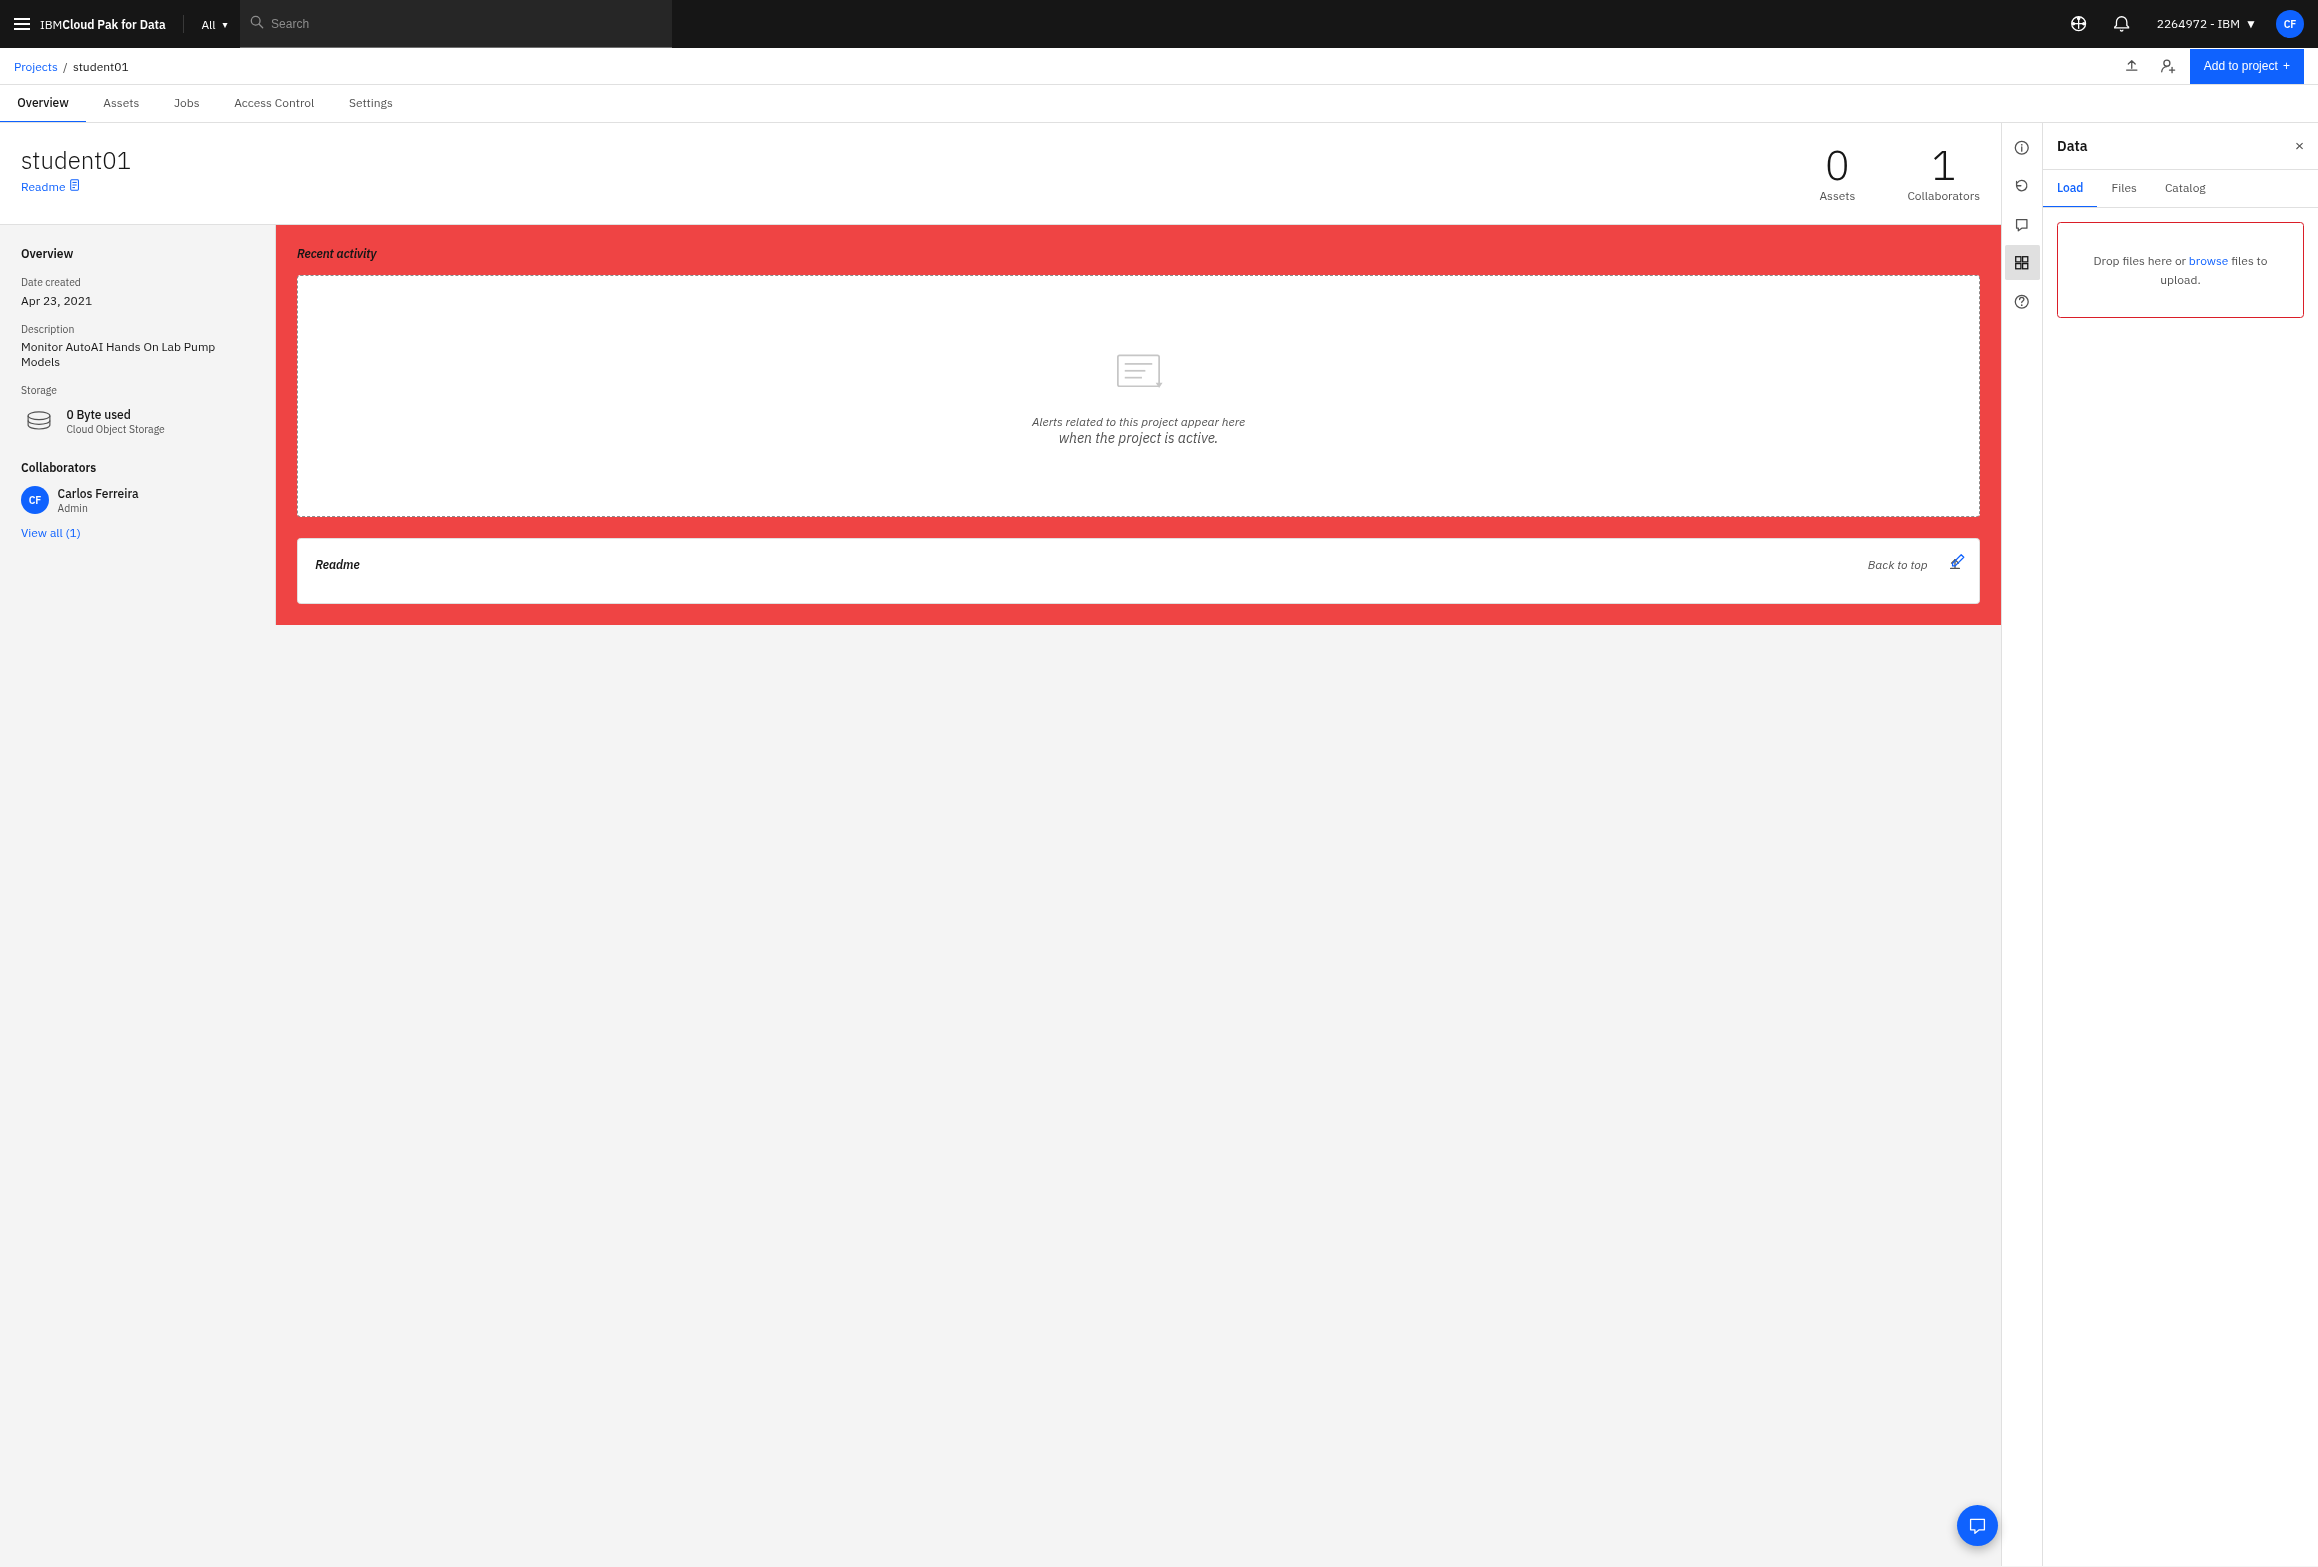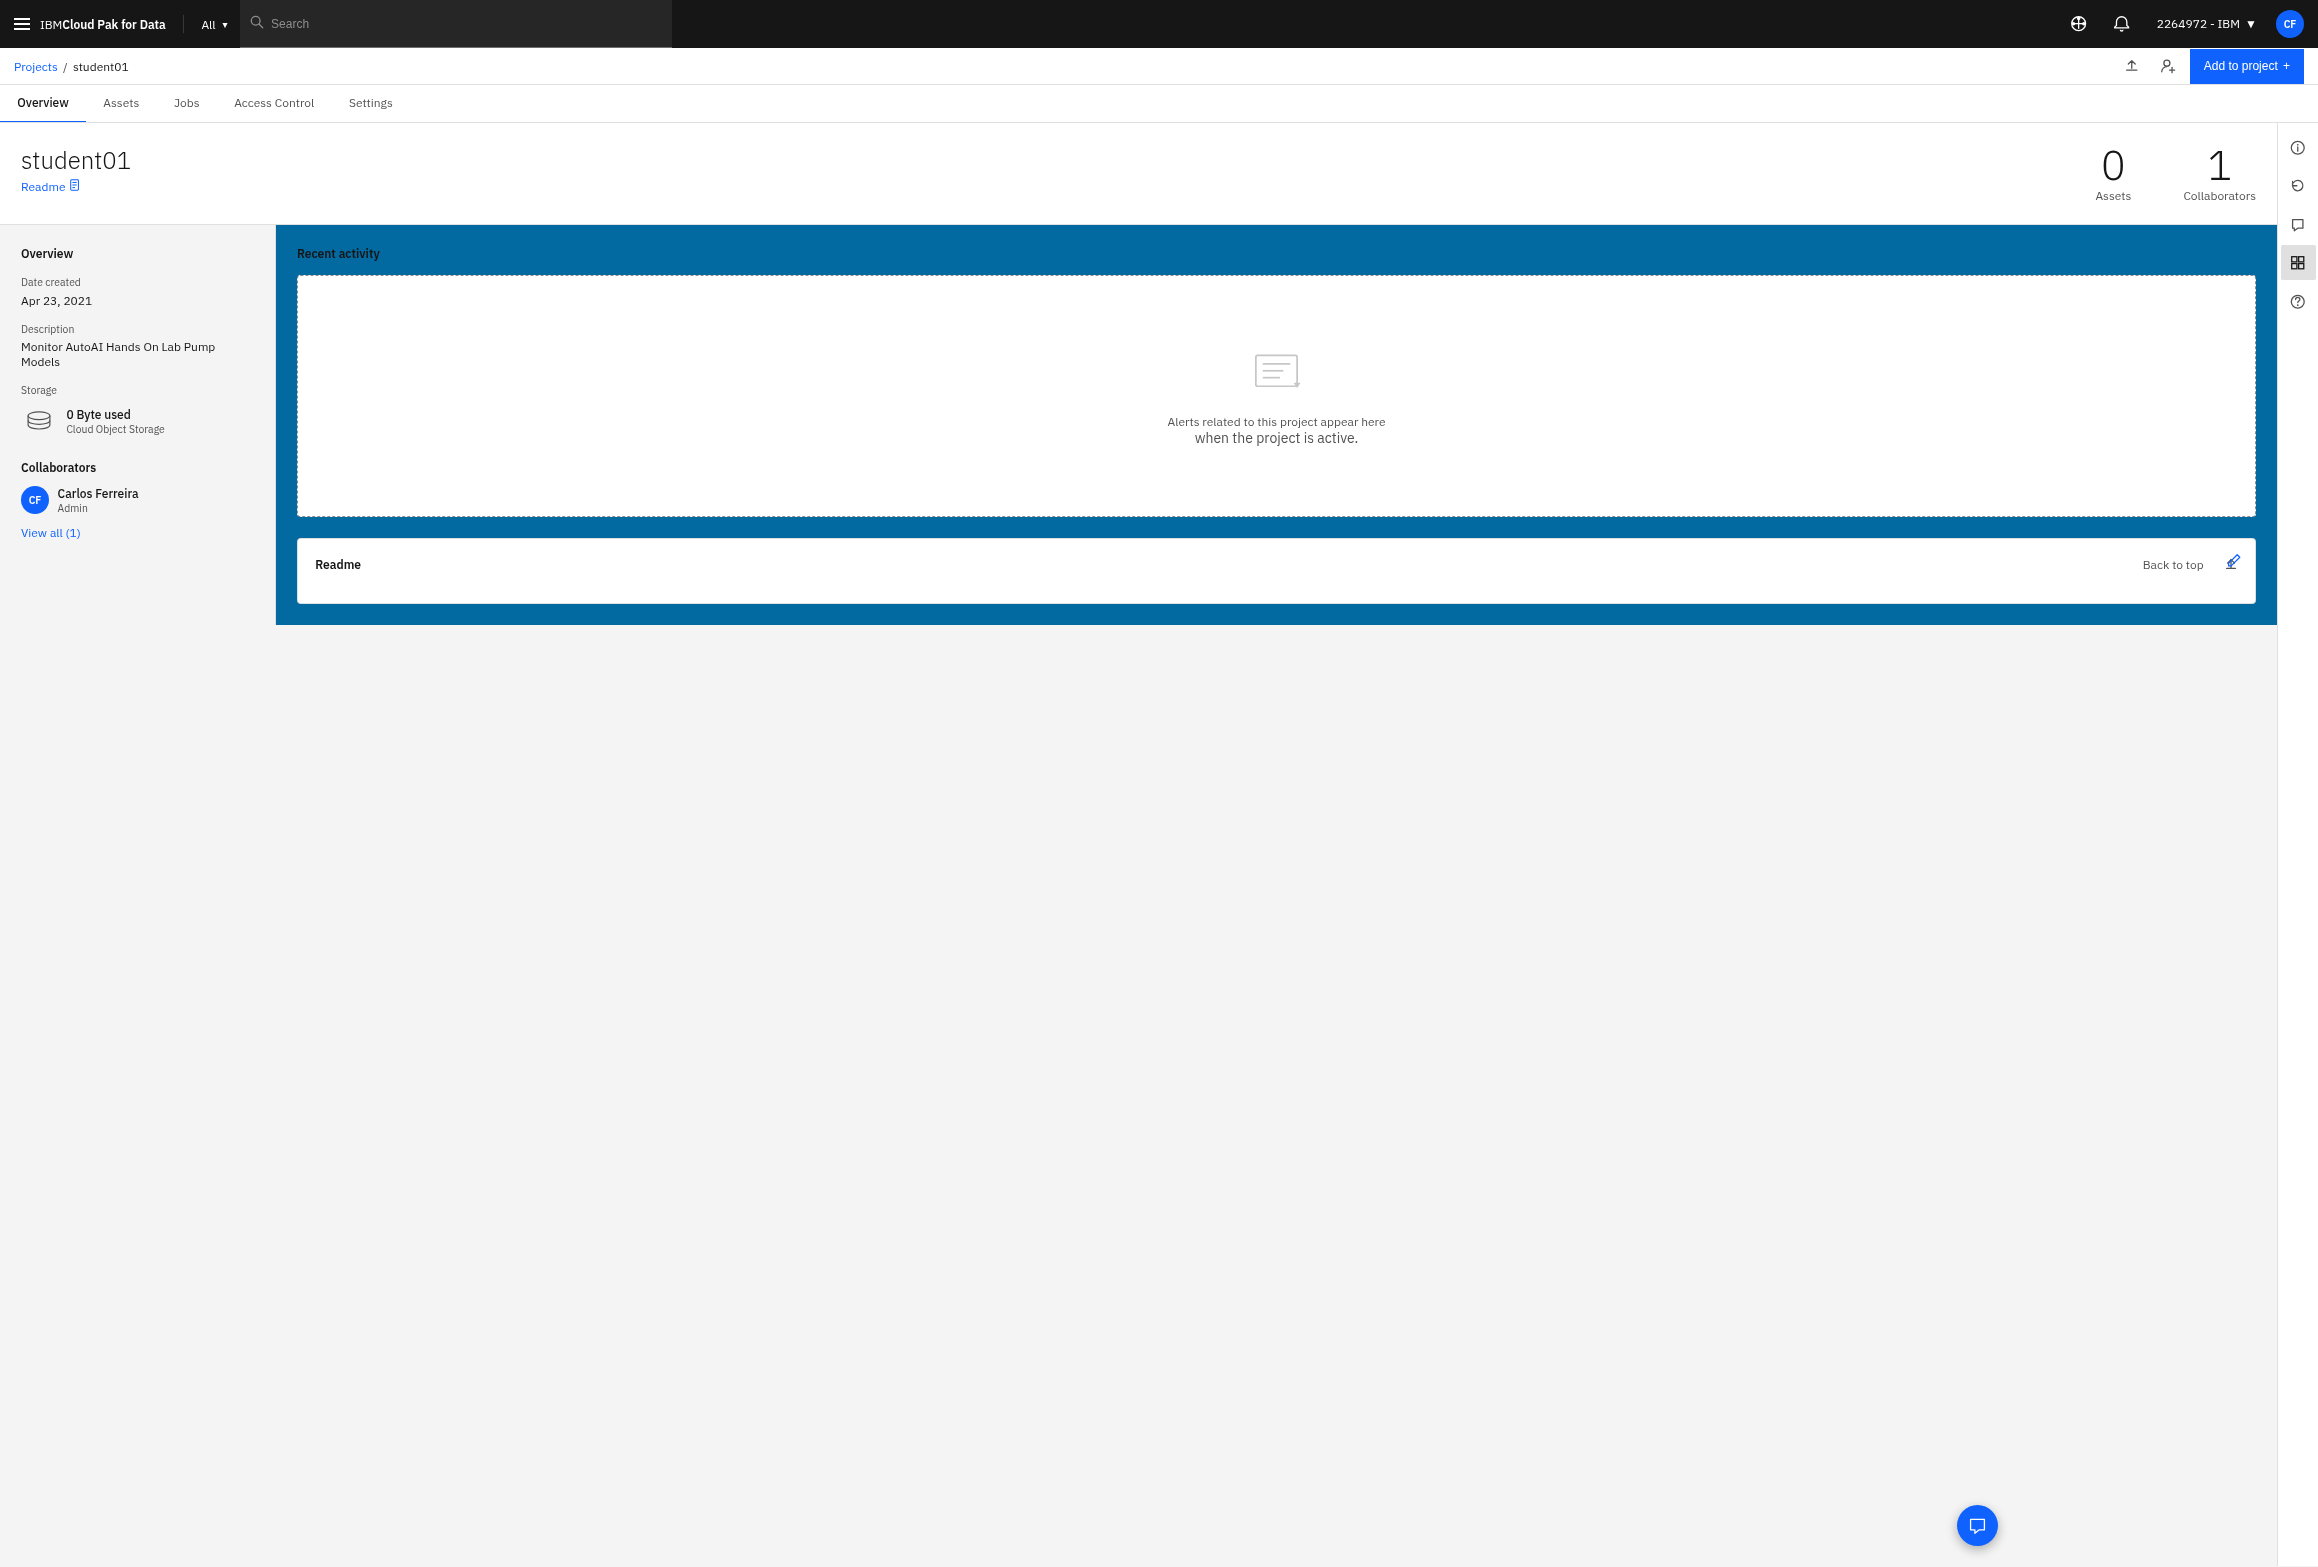--- a/index.html
+++ b/index.html
@@ -113,21 +113,22 @@
     .left-panel {
       width: 276px;
       min-width: 276px;
       background: #f4f4f4;
       padding: 21px;
       border-right: 0.9px solid #e0e0e0;
     }
     .right-panel {
       flex: 1;
       padding: 21px;
-      background: #0369a1;
+      background: #ef4444;
+      font-style: italic;
     }
 
     .section-heading { font-size: 12px; font-weight: 600; color: #161616; margin-bottom: 10.4px; }
     .meta-label { font-size: 10.4px; color: #525252; margin-bottom: 3.5px; margin-top: 14px; }
     .meta-value { font-size: 12px; color: #161616; }
 
     
     .storage-row { display: flex; align-items: center; gap: 10.4px; margin-top: 7px; }
     .storage-icon { width: 35px; height: 35px; display: flex; align-items: center; justify-content: center; }
     .storage-icon svg { width: 28px; height: 28px; }
@@ -505,20 +506,36 @@
     </button>
     <button class="icon-sidebar-btn">
       <svg width="15.5" height="15.5" viewBox="0 0 18 18" fill="none">
         <circle cx="9" cy="9" r="7.5" stroke="#525252" stroke-width="1.5"></circle>
         <path d="M6.5 6.5a2.5 2.5 0 0 1 5 0c0 1.5-2.5 2-2.5 3.5" stroke="#525252" stroke-width="1.5" stroke-linecap="round"></path>
         <circle cx="9" cy="13" r="1" fill="#525252"></circle>
       </svg>
     </button>
   </div>
 
+  <div class="data-panel">
+    <div class="data-panel-header">
+      <span class="data-panel-title">Data</span>
+      <button class="data-panel-close">×</button>
+    </div>
+    <div class="data-panel-tabs">
+      <div class="data-panel-tab active">Load</div>
+      <div class="data-panel-tab">Files</div>
+      <div class="data-panel-tab">Catalog</div>
+    </div>
+    <div class="data-panel-body">
+      <div class="drop-zone">
+        <span>Drop files here or </span><a href="#">browse</a><span> files to upload.</span>
+      </div>
+    </div>
+  </div>
 </div>
 
 <button class="chat-fab">
   <svg width="19" height="19" viewBox="0 0 22 22" fill="none">
     <path d="M3 4h16v12H13l-5 4v-4H3V4z" stroke="#fff" stroke-width="1.5" fill="none" stroke-linejoin="round"></path>
   </svg>
 </button>
 
 
 </body></html>

